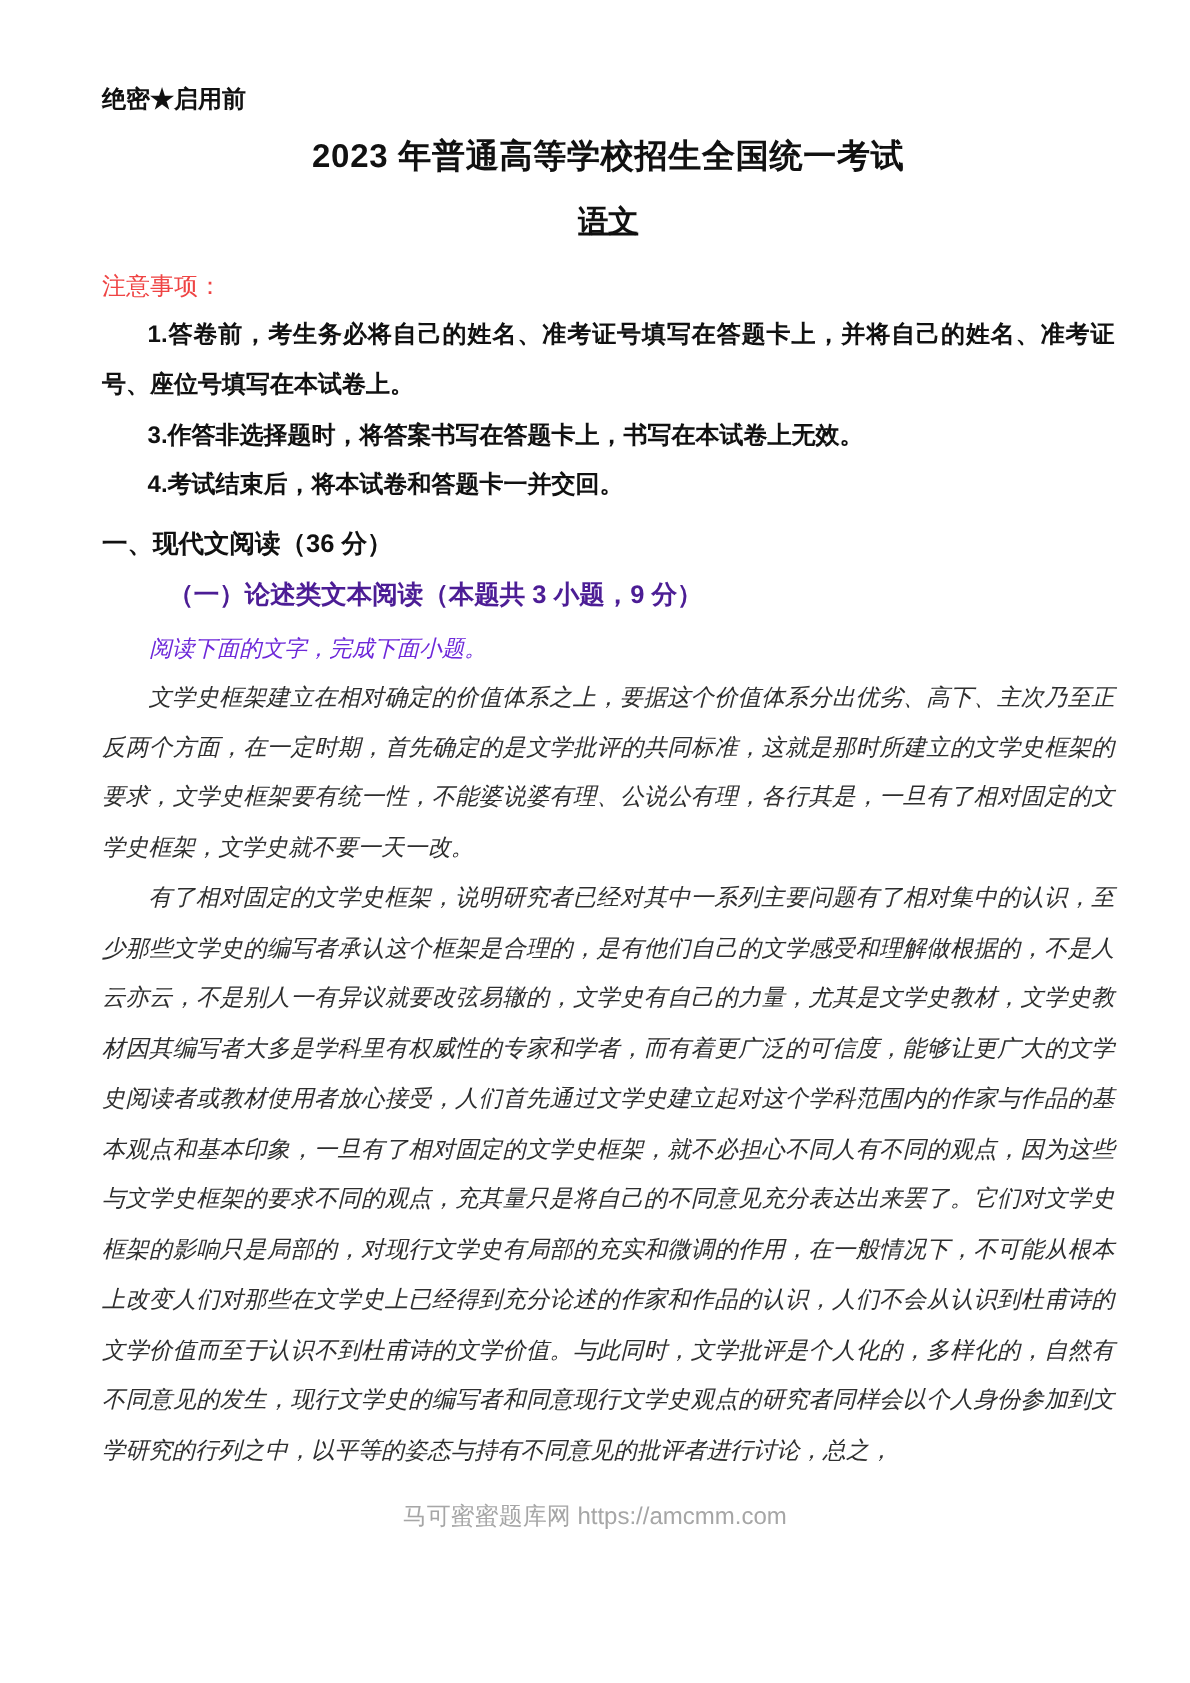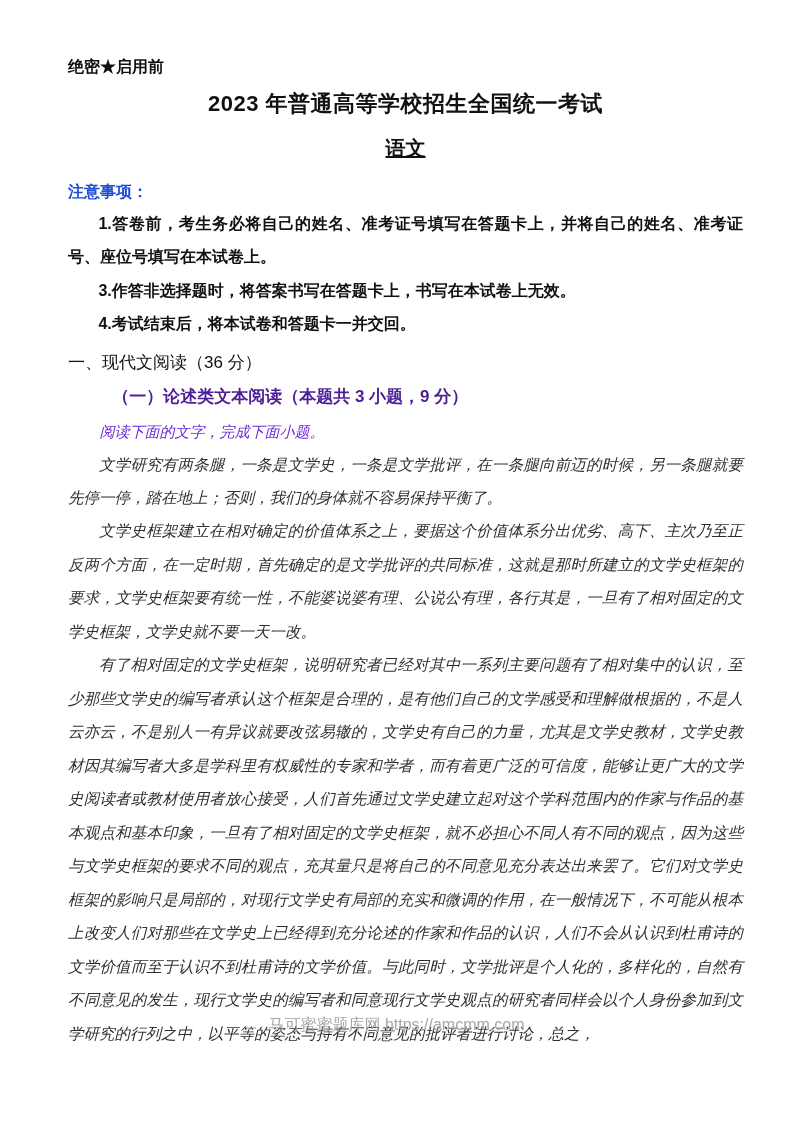--- a/index.html
+++ b/index.html
@@ -41,39 +41,39 @@
     font-family: "Liberation Sans", sans-serif;
     font-weight: bold;
     font-size: 20px;
     line-height: 1.4;
     color: #111111;
     text-decoration: underline;
   }
   .notice-heading {
     margin-top: 16px;
     font-family: "Liberation Sans", sans-serif;
-    font-weight: bold;
+    font-weight: normal;
     font-size: 16px;
     line-height: 1.8;
-    color: #1d4ed8;
+    color: #ef4444;
   }
   .notice-item {
     margin: 0;
     font-family: "Liberation Sans", sans-serif;
     font-weight: bold;
     font-size: 16px;
     line-height: 2.08;
     text-indent: 1.9em;
     text-align: justify;
     color: #111111;
   }
   .sec-heading {
     margin: 6px 0 0 0;
     font-family: "Liberation Sans", sans-serif;
-    font-weight: normal;
+    font-weight: bold;
     font-size: 17px;
     line-height: 2.0;
     color: #111111;
   }
   .sub-heading {
     margin: 0;
     font-family: "Liberation Sans", sans-serif;
     font-weight: bold;
     font-size: 17px;
     line-height: 2.0;
@@ -96,21 +96,21 @@
     font-size: 15.5px;
     line-height: 2.16;
     text-indent: 2em;
     text-align: justify;
     color: #2e2e2e;
   }
   .footer {
     position: absolute;
     left: 0;
     right: 0;
-    bottom: 26px;
+    bottom: 40px;
     text-align: center;
     font-family: "Liberation Sans", sans-serif;
     font-size: 16px;
     color: #a6a6a6;
   }
 </style>
 </head>
 <body>
 
 <div class="page">
@@ -126,19 +126,18 @@
   <p class="notice-item">1.答卷前，考生务必将自己的姓名、准考证号填写在答题卡上，并将自己的姓名、准考证号、座位号填写在本试卷上。</p>
   <p class="notice-item">3.作答非选择题时，将答案书写在答题卡上，书写在本试卷上无效。</p>
   <p class="notice-item">4.考试结束后，将本试卷和答题卡一并交回。</p>
 
   <div class="sec-heading">一、现代文阅读（36 分）</div>
 
   <div class="sub-heading">（一）论述类文本阅读（本题共 3 小题，9 分）</div>
 
   <p class="instruction">阅读下面的文字，完成下面小题。</p>
 
-  <p class="passage">文学研究有两条腿，一条是文学史，一条是文学批评，在一条腿向前迈的时候，另一条腿就要先停一停，踏在地上；否则，我们的身体就不容易保持平衡了。</p>
   <p class="passage">文学史框架建立在相对确定的价值体系之上，要据这个价值体系分出优劣、高下、主次乃至正反两个方面，在一定时期，首先确定的是文学批评的共同标准，这就是那时所建立的文学史框架的要求，文学史框架要有统一性，不能婆说婆有理、公说公有理，各行其是，一旦有了相对固定的文学史框架，文学史就不要一天一改。</p>
   <p class="passage">有了相对固定的文学史框架，说明研究者已经对其中一系列主要问题有了相对集中的认识，至少那些文学史的编写者承认这个框架是合理的，是有他们自己的文学感受和理解做根据的，不是人云亦云，不是别人一有异议就要改弦易辙的，文学史有自己的力量，尤其是文学史教材，文学史教材因其编写者大多是学科里有权威性的专家和学者，而有着更广泛的可信度，能够让更广大的文学史阅读者或教材使用者放心接受，人们首先通过文学史建立起对这个学科范围内的作家与作品的基本观点和基本印象，一旦有了相对固定的文学史框架，就不必担心不同人有不同的观点，因为这些与文学史框架的要求不同的观点，充其量只是将自己的不同意见充分表达出来罢了。它们对文学史框架的影响只是局部的，对现行文学史有局部的充实和微调的作用，在一般情况下，不可能从根本上改变人们对那些在文学史上已经得到充分论述的作家和作品的认识，人们不会从认识到杜甫诗的文学价值而至于认识不到杜甫诗的文学价值。与此同时，文学批评是个人化的，多样化的，自然有不同意见的发生，现行文学史的编写者和同意现行文学史观点的研究者同样会以个人身份参加到文学研究的行列之中，以平等的姿态与持有不同意见的批评者进行讨论，总之，</p>
 
   <div class="footer">马可蜜蜜题库网 https://amcmm.com</div>
 
 </div>
 
 </body></html>

